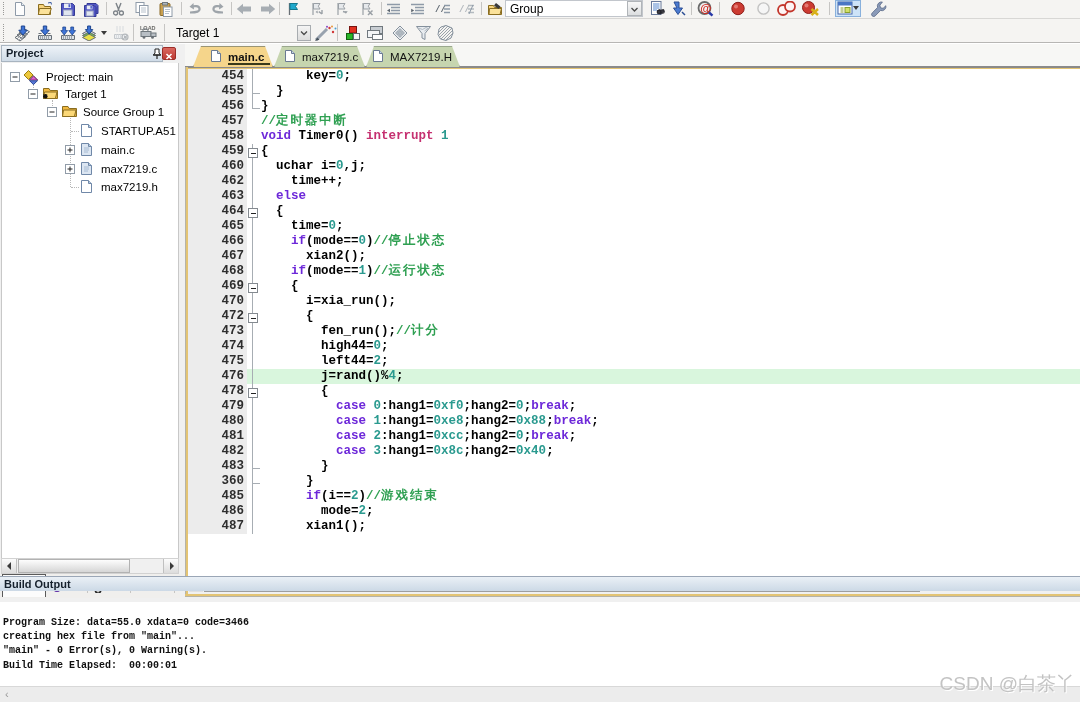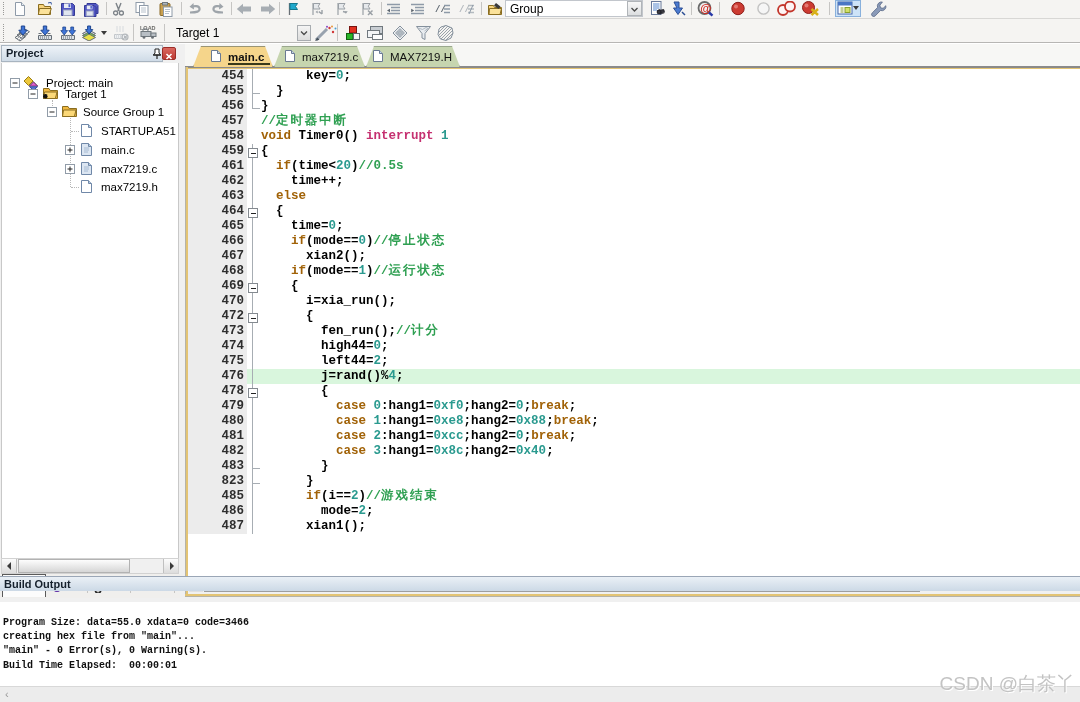--- a/index.html
+++ b/index.html
@@ -29,21 +29,21 @@
 .ln{width:59px;background:#ececec;color:#2e2e2e;text-align:right;padding-right:3px;flex:none}
 .fo{width:14px;flex:none;position:relative}
 .hl{background:#d9f6dd}
 .fv{position:absolute;left:5px;top:0;bottom:0;width:1px;background:#a7adb3}
 .fvh{position:absolute;left:5px;top:0;height:10px;width:1px;background:#a7adb3}
 .fh{position:absolute;left:5px;top:9px;width:8px;height:1px;background:#a7adb3}
 .fb{position:absolute;left:1px;top:4px;width:10px;height:10px;background:#fff;border:1px solid #848a90}
 .fb i{position:absolute;left:2px;top:4px;width:5px;height:1px;background:#222}
 i{font-style:normal}
 .z{letter-spacing:1.9px}
-.k{color:#a16207}.n{color:#2a9a8f}.c{color:#2fa052}.im{color:#c53070}
+.k{color:#6d28d9}.n{color:#2a9a8f}.c{color:#2fa052}.im{color:#c53070}
 #escroll{left:188px;top:577px;width:892px;height:16px;background:#f1f1f0;border-top:1px solid #dadada}
 #bhead{left:0;top:576px;width:1080px;height:15px;background:linear-gradient(#eaf0f6,#ccd9e6);border-top:1px solid #9aa6b6;color:#15202c;font-size:11px;font-weight:bold;padding:0 0 0 4px;line-height:14px}
 #btext{left:0;top:615px;width:1080px;height:71px;background:#fff;font-family:"Liberation Mono",monospace;font-weight:bold;font-size:10px;line-height:14.2px;color:#101010;padding:1px 0 0 3px;white-space:pre}
 #bscroll{left:0;top:686px;width:1080px;height:16px;background:#ececec;border-top:1px solid #d8d8d8;color:#9a9a9a;font-size:11px;line-height:14px;padding-left:5px}
 #wm{right:5px;top:671px;font-size:19px;color:#c3c3c3;text-shadow:1px 1px 0 #ffffff;letter-spacing:0px}
 </style></head><body>
 <div id="tb1" class="a"></div>
 <span class="a grip" style="left:3px;top:2px;height:13px;position:absolute"></span>
 <span class="a ti" style="left:13px;top:2px">
     <svg width="14" height="14" viewBox="0 0 14 14">
@@ -384,21 +384,21 @@
       </svg></span></div>
 <span class="a" style="left:162px;top:47px;width:14px;height:13px;background:linear-gradient(#da6860,#bd3a34);border:1px solid #9c2d28;border-radius:2px"><svg width="12" height="11" viewBox="0 0 12 11">
       <path d="M3.5 3l5 5M8.5 3l-5 5" stroke="#fff" stroke-width="1.6"></path>
     </svg></span>
 <div id="ltree" class="a">
     <span class="dotv" style="left:31px;top:18px;height:13px"></span>
     <span class="dotv" style="left:50px;top:37px;height:12px"></span>
     <span class="dotv" style="left:68px;top:55px;height:69px"></span>
     <span class="doth" style="left:69px;top:68px;width:8px"></span>
     <span class="doth" style="left:69px;top:124px;width:8px"></span>
-    <div class="trow" style="left:0;top:12px;width:178px">
+    <div class="trow" style="left:0;top:6px;width:178px">
       <svg class="a" style="left:8px;top:3px" width="10" height="10" viewBox="0 0 10 10">
         <rect x=".5" y=".5" width="9" height="9" fill="#fff" stroke="#919ca8"></rect>
         <path d="M2.5 5h5" stroke="#222"></path>
       </svg>
       <span class="a" style="left:21px;top:0px"><svg width="17" height="17" viewBox="0 0 17 17">
           <path d="M5.5 1.5L10 6 5.5 10.5 1 6z" fill="#ecc73c" stroke="#9a7d10"></path>
           <path d="M10.5 6.5L15 11l-4.5 4.5L6 11z" fill="#fff" stroke="#888"></path>
           <path d="M10.5 7.2L14.3 11H6.7z" fill="#e060d0" stroke="#8a3080"></path>
           <path d="M6.7 11.8h7.6l-3.8 3.8z" fill="#5878d8" stroke="#304ea0"></path>
         </svg></span>
@@ -530,42 +530,42 @@
 <div id="goldT" class="a"></div>
 <div id="goldL" class="a"></div>
 <div id="goldB" class="a"></div>
 <div id="code" class="a">
     <div class="cl"><span class="ln">454</span><span class="fo"><span class="fv"></span></span><span>      key=<i class="n">0</i>;</span></div>
     <div class="cl"><span class="ln">455</span><span class="fo"><span class="fv"></span><span class="fh"></span></span><span>  }</span></div>
     <div class="cl"><span class="ln">456</span><span class="fo"><span class="fvh"></span><span class="fh"></span></span><span>}</span></div>
     <div class="cl"><span class="ln">457</span><span class="fo"></span><span><i class="c">//<span class="z">定时器中断</span></i></span></div>
     <div class="cl"><span class="ln">458</span><span class="fo"></span><span><i class="k">void</i> Timer0() <i class="im">interrupt</i> <i class="n">1</i></span></div>
     <div class="cl"><span class="ln">459</span><span class="fo"><span class="fv"></span><span class="fb"><i></i></span></span><span>{</span></div>
-    <div class="cl"><span class="ln">461</span><span class="fo"><span class="fv"></span></span><span>  <i class="k">if</i>(time&lt;<i class="n">20</i>)<i class="c">//0.5s</i></span></div>
+    <div class="cl"><span class="ln">460</span><span class="fo"><span class="fv"></span></span><span>  uchar i=<i class="n">0</i>,j;</span></div>
     <div class="cl"><span class="ln">462</span><span class="fo"><span class="fv"></span></span><span>    time++;</span></div>
     <div class="cl"><span class="ln">463</span><span class="fo"><span class="fv"></span></span><span>  <i class="k">else</i></span></div>
     <div class="cl"><span class="ln">464</span><span class="fo"><span class="fv"></span><span class="fb"><i></i></span></span><span>  {</span></div>
     <div class="cl"><span class="ln">465</span><span class="fo"><span class="fv"></span></span><span>    time=<i class="n">0</i>;</span></div>
     <div class="cl"><span class="ln">466</span><span class="fo"><span class="fv"></span></span><span>    <i class="k">if</i>(mode==<i class="n">0</i>)<i class="c">//<span class="z">停止状态</span></i></span></div>
     <div class="cl"><span class="ln">467</span><span class="fo"><span class="fv"></span></span><span>      xian2();</span></div>
     <div class="cl"><span class="ln">468</span><span class="fo"><span class="fv"></span></span><span>    <i class="k">if</i>(mode==<i class="n">1</i>)<i class="c">//<span class="z">运行状态</span></i></span></div>
     <div class="cl"><span class="ln">469</span><span class="fo"><span class="fv"></span><span class="fb"><i></i></span></span><span>    {</span></div>
     <div class="cl"><span class="ln">470</span><span class="fo"><span class="fv"></span></span><span>      i=xia_run();</span></div>
     <div class="cl"><span class="ln">472</span><span class="fo"><span class="fv"></span><span class="fb"><i></i></span></span><span>      {</span></div>
     <div class="cl"><span class="ln">473</span><span class="fo"><span class="fv"></span></span><span>        fen_run();<i class="c">//<span class="z">计分</span></i></span></div>
     <div class="cl"><span class="ln">474</span><span class="fo"><span class="fv"></span></span><span>        high44=<i class="n">0</i>;</span></div>
     <div class="cl"><span class="ln">475</span><span class="fo"><span class="fv"></span></span><span>        left44=<i class="n">2</i>;</span></div>
     <div class="cl hl"><span class="ln">476</span><span class="fo"><span class="fv"></span></span><span>        j=rand()%<i class="n">4</i>;</span></div>
     <div class="cl"><span class="ln">478</span><span class="fo"><span class="fv"></span><span class="fb"><i></i></span></span><span>        {</span></div>
     <div class="cl"><span class="ln">479</span><span class="fo"><span class="fv"></span></span><span>          <i class="k">case</i> <i class="n">0</i>:hang1=<i class="n">0xf0</i>;hang2=<i class="n">0</i>;<i class="k">break</i>;</span></div>
     <div class="cl"><span class="ln">480</span><span class="fo"><span class="fv"></span></span><span>          <i class="k">case</i> <i class="n">1</i>:hang1=<i class="n">0xe8</i>;hang2=<i class="n">0x88</i>;<i class="k">break</i>;</span></div>
     <div class="cl"><span class="ln">481</span><span class="fo"><span class="fv"></span></span><span>          <i class="k">case</i> <i class="n">2</i>:hang1=<i class="n">0xcc</i>;hang2=<i class="n">0</i>;<i class="k">break</i>;</span></div>
     <div class="cl"><span class="ln">482</span><span class="fo"><span class="fv"></span></span><span>          <i class="k">case</i> <i class="n">3</i>:hang1=<i class="n">0x8c</i>;hang2=<i class="n">0x40</i>;</span></div>
     <div class="cl"><span class="ln">483</span><span class="fo"><span class="fv"></span><span class="fh"></span></span><span>        }</span></div>
-    <div class="cl"><span class="ln">823</span><span class="fo"><span class="fv"></span><span class="fh"></span></span><span>      }</span></div>
+    <div class="cl"><span class="ln">360</span><span class="fo"><span class="fv"></span><span class="fh"></span></span><span>      }</span></div>
     <div class="cl"><span class="ln">485</span><span class="fo"><span class="fv"></span></span><span>      <i class="k">if</i>(i==<i class="n">2</i>)<i class="c">//<span class="z">游戏结束</span></i></span></div>
     <div class="cl"><span class="ln">486</span><span class="fo"><span class="fv"></span></span><span>        mode=<i class="n">2</i>;</span></div>
     <div class="cl"><span class="ln">487</span><span class="fo"><span class="fv"></span></span><span>      xian1();</span></div>
   </div>
 <div id="escroll" class="a">
     <span class="a" style="left:1px;top:1px;width:14px;height:13px;background:linear-gradient(#f8f8f8,#e0e0e0)"><svg width="14" height="13">
         <path d="M8.5 2.5l-4 4 4 4z" fill="#3a3a3a"></path>
       </svg></span>
     <span class="a" style="left:16px;top:1px;width:716px;height:13px;background:#b3b3b3;border:1px solid #9e9e9e"></span>
   </div>

